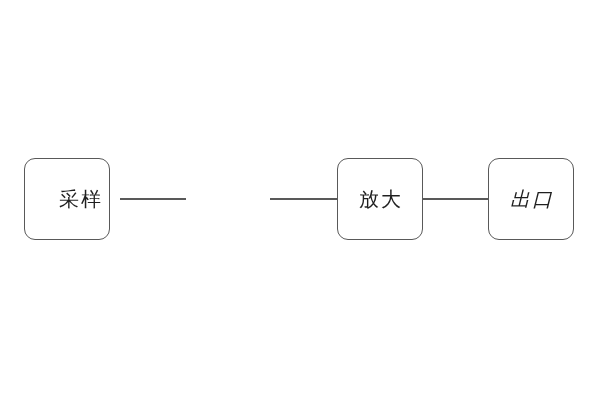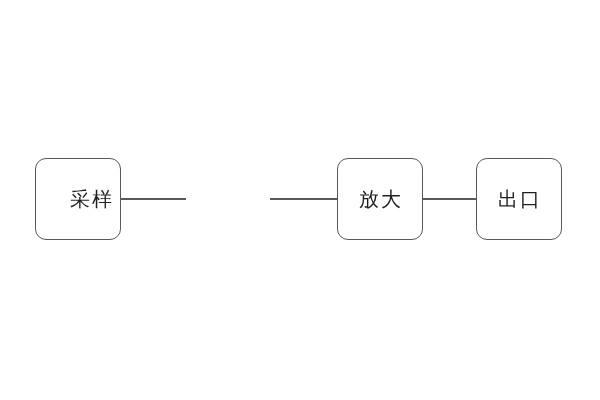--- a/index.html
+++ b/index.html
@@ -28,24 +28,24 @@
     height: 82px;
     box-sizing: border-box;
     background: #ffffff;
     border: 1.5px solid #595959;
     border-radius: 11px;
     display: flex;
     align-items: center;
     justify-content: center;
     z-index: 2;
   }
-  .node-1 { left: 35px; padding-left: 26px; }
+  .node-1 { left: 24px; padding-left: 26px; }
   .node-2 { left: 185px; }
   .node-3 { left: 337px; }
-  .node-4 { left: 476px; }
+  .node-4 { left: 488px; font-style: italic; }
   .node-label {
     font-size: 20px;
     line-height: 1;
     color: #1f1f1f;
     letter-spacing: 2px;
     text-indent: 2px;
     white-space: nowrap;
     user-select: none;
   }
   .edge {

